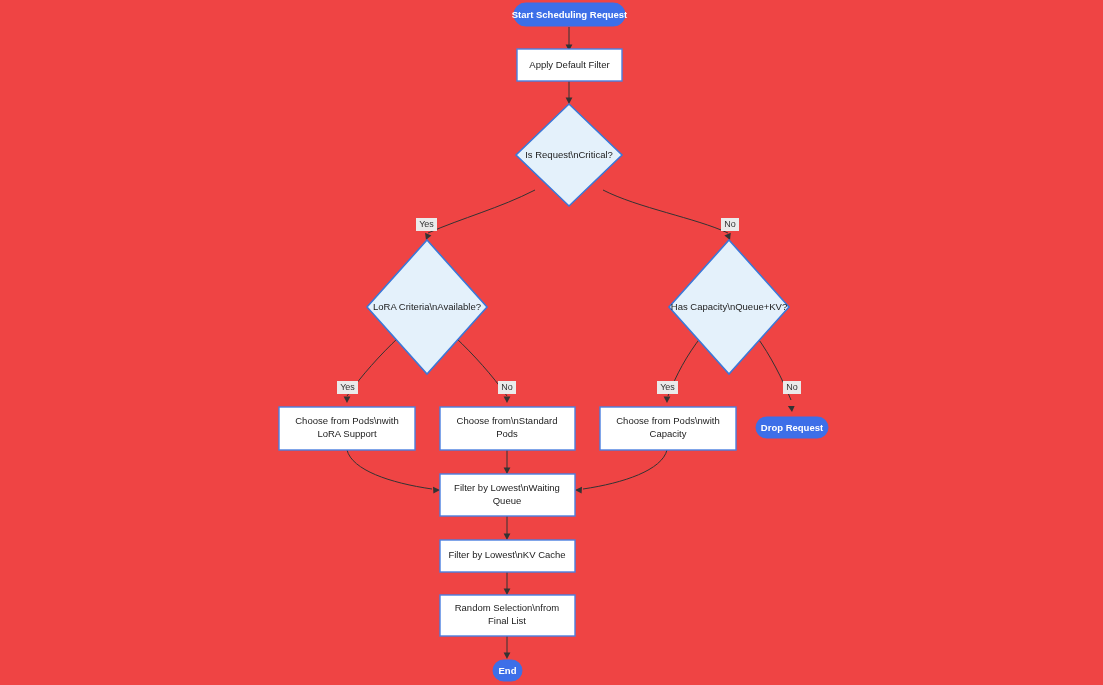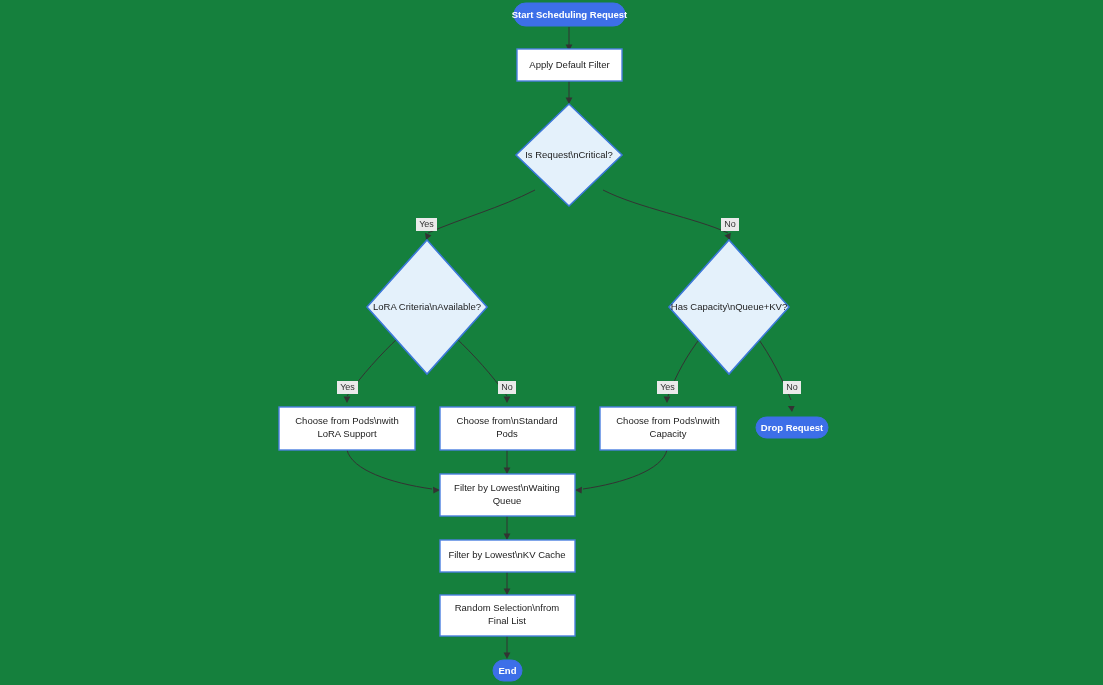--- a/index.html
+++ b/index.html
@@ -10,21 +10,21 @@
   body {
     width: 1103px;
     height: 685px;
     overflow: hidden;
     font-family: "Liberation Sans", sans-serif;
   }
   #flow-root {
     position: relative;
     width: 1103px;
     height: 685px;
-    background: #15803d;
+    background: #ef4444;
   }
   svg#flow-svg {
     position: absolute;
     top: 0;
     left: 0;
     width: 1103px;
     height: 685px;
     display: block;
   }
   .edge-path {

